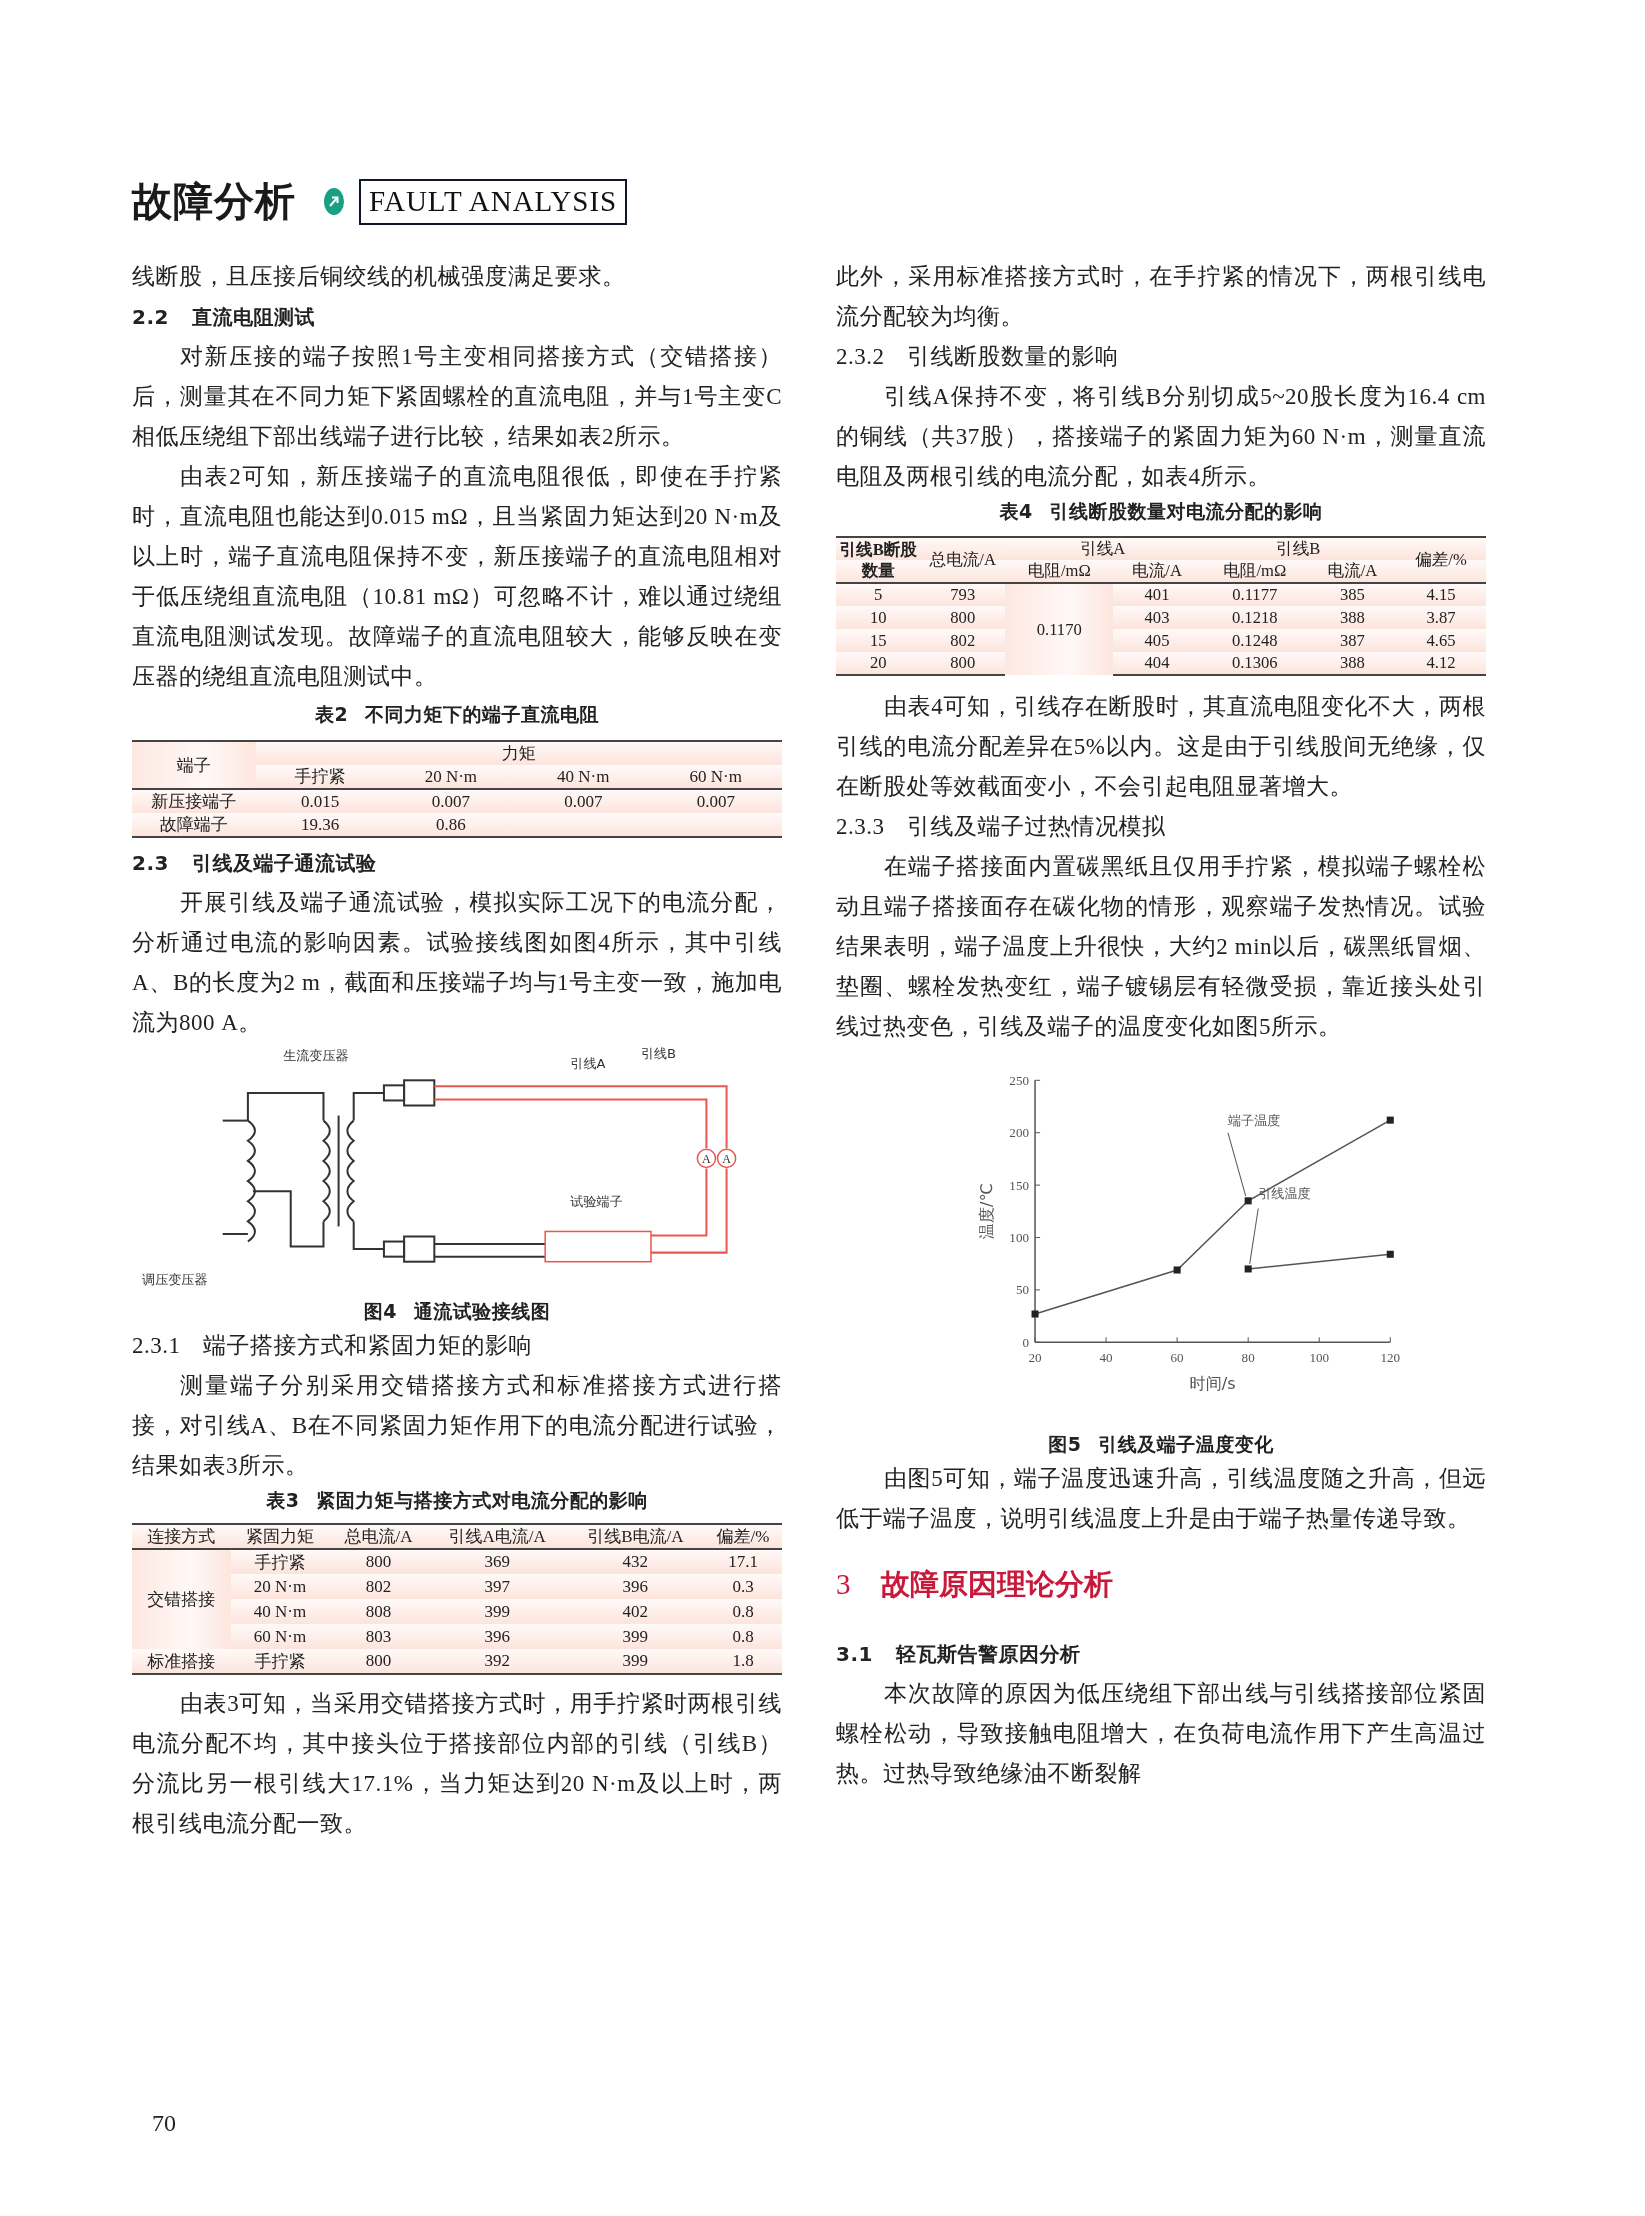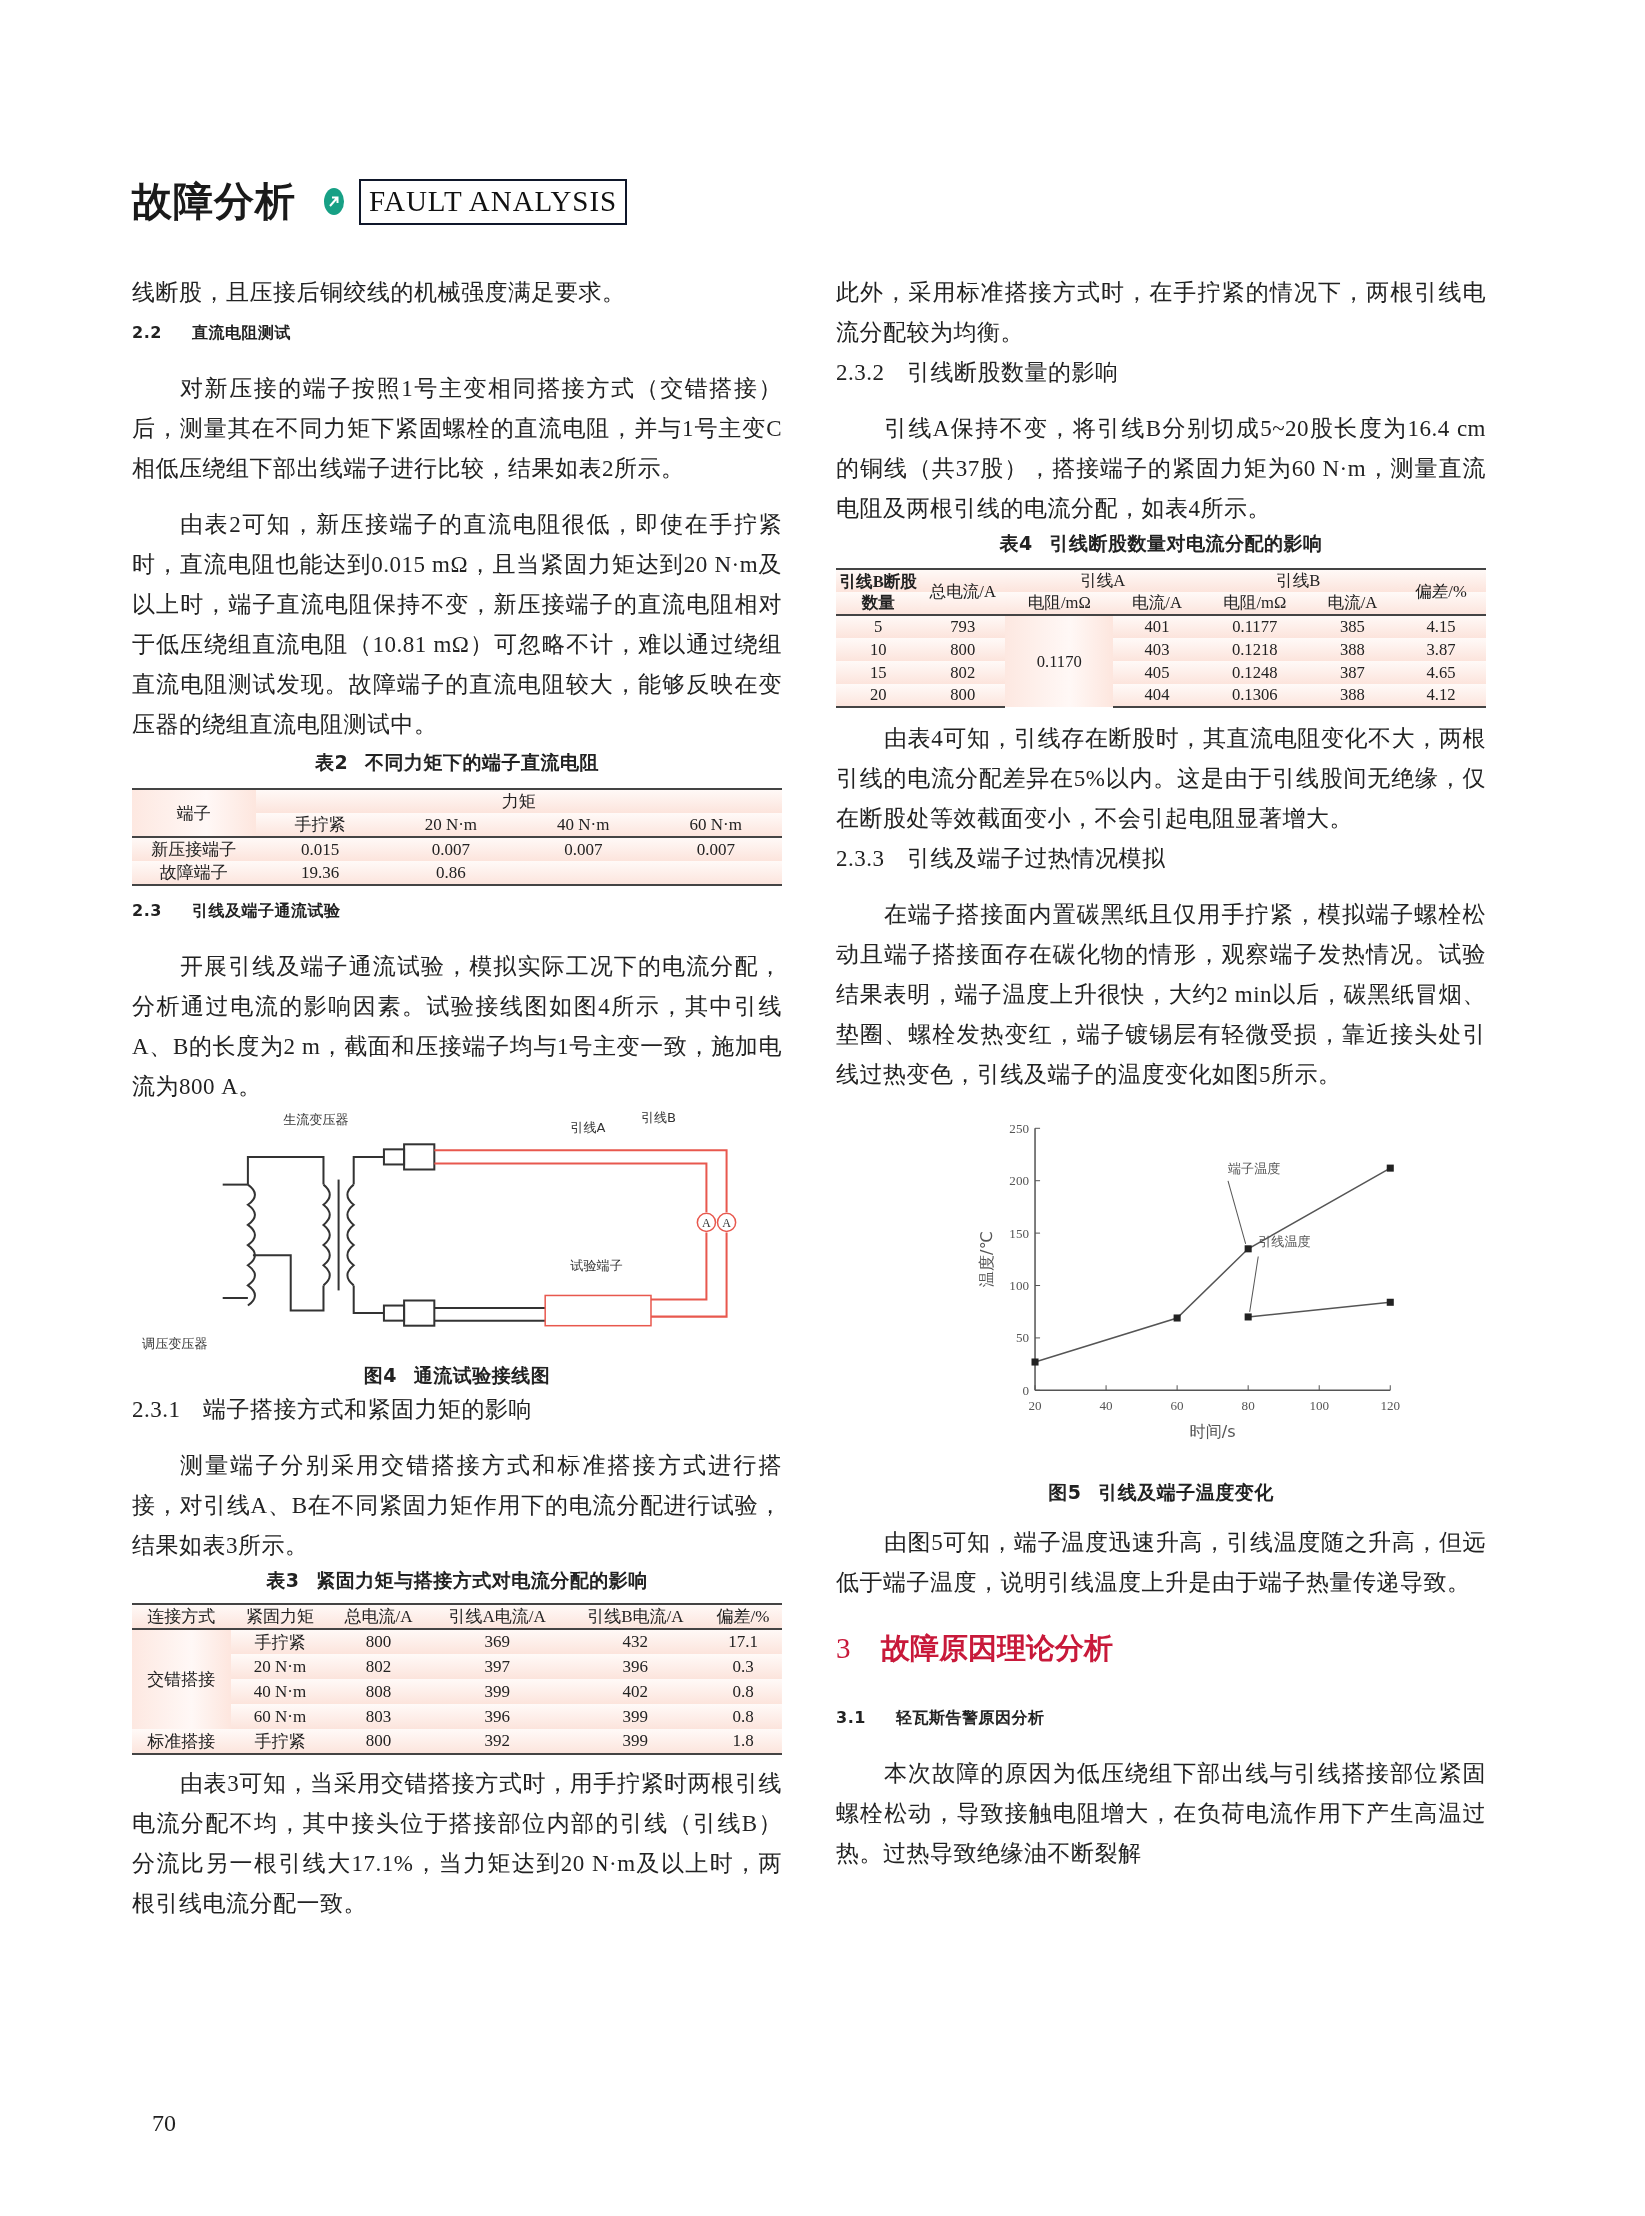--- a/index.html
+++ b/index.html
@@ -11,23 +11,23 @@
   .header-title { font-family: "DejaVu Sans", sans-serif; font-weight: bold; font-size: 40px; letter-spacing: 1px; color: #1a1a1a; }
   .header-icon { width: 20px; height: 27px; border-radius: 50%; background: #17a085; margin-left: 28px; margin-right: 15px; position: relative; }
   .header-icon svg { position: absolute; left: 4px; top: 7px; }
   .header-badge { border: 2px solid #0f172a; padding: 6px 8px 7px; font-family: "Liberation Serif", serif; font-size: 29px; letter-spacing: 1px; color: #111; line-height: 1; }
 
   
   .col { position: absolute; top: 257px; width: 650px; }
   .col-left { left: 132px; }
   .col-right { left: 836px; }
 
-  .p { font-size: 23px; line-height: 40px; text-align: justify; text-align-last: left; letter-spacing: 0.5px; margin-top: 16px; }
+  .p { font-size: 23px; line-height: 40px; text-align: justify; text-align-last: left; letter-spacing: 0.5px; }
   .p.indent { text-indent: 48px; }
-  .h2 { font-family: "DejaVu Sans", sans-serif; font-size: 16px; line-height: 40px; font-weight: bold; letter-spacing: 0.5px; }
+  .h2 { font-family: "DejaVu Sans", sans-serif; font-size: 20px; line-height: 40px; font-weight: bold; letter-spacing: 0.5px; }
   .h2 .num { display: inline-block; width: 60px; }
   .h3 { font-size: 23px; line-height: 40px; letter-spacing: 0.5px; }
   .h3 .num { display: inline-block; width: 71px; }
   .h1-red { font-family: "DejaVu Sans", sans-serif; font-size: 29px; color: #c8193a; margin: 26px 0 29px; }
   .h1-red .num { display: inline-block; width: 45px; font-family: "Liberation Serif", serif; font-weight: normal; }
   .h1-red .txt { font-weight: bold; }
 
   .caption { font-family: "DejaVu Sans", sans-serif; font-weight: bold; font-size: 19px; text-align: center; line-height: 29px; letter-spacing: 0.5px; }
   .caption .num { margin-right: 17px; }
 

